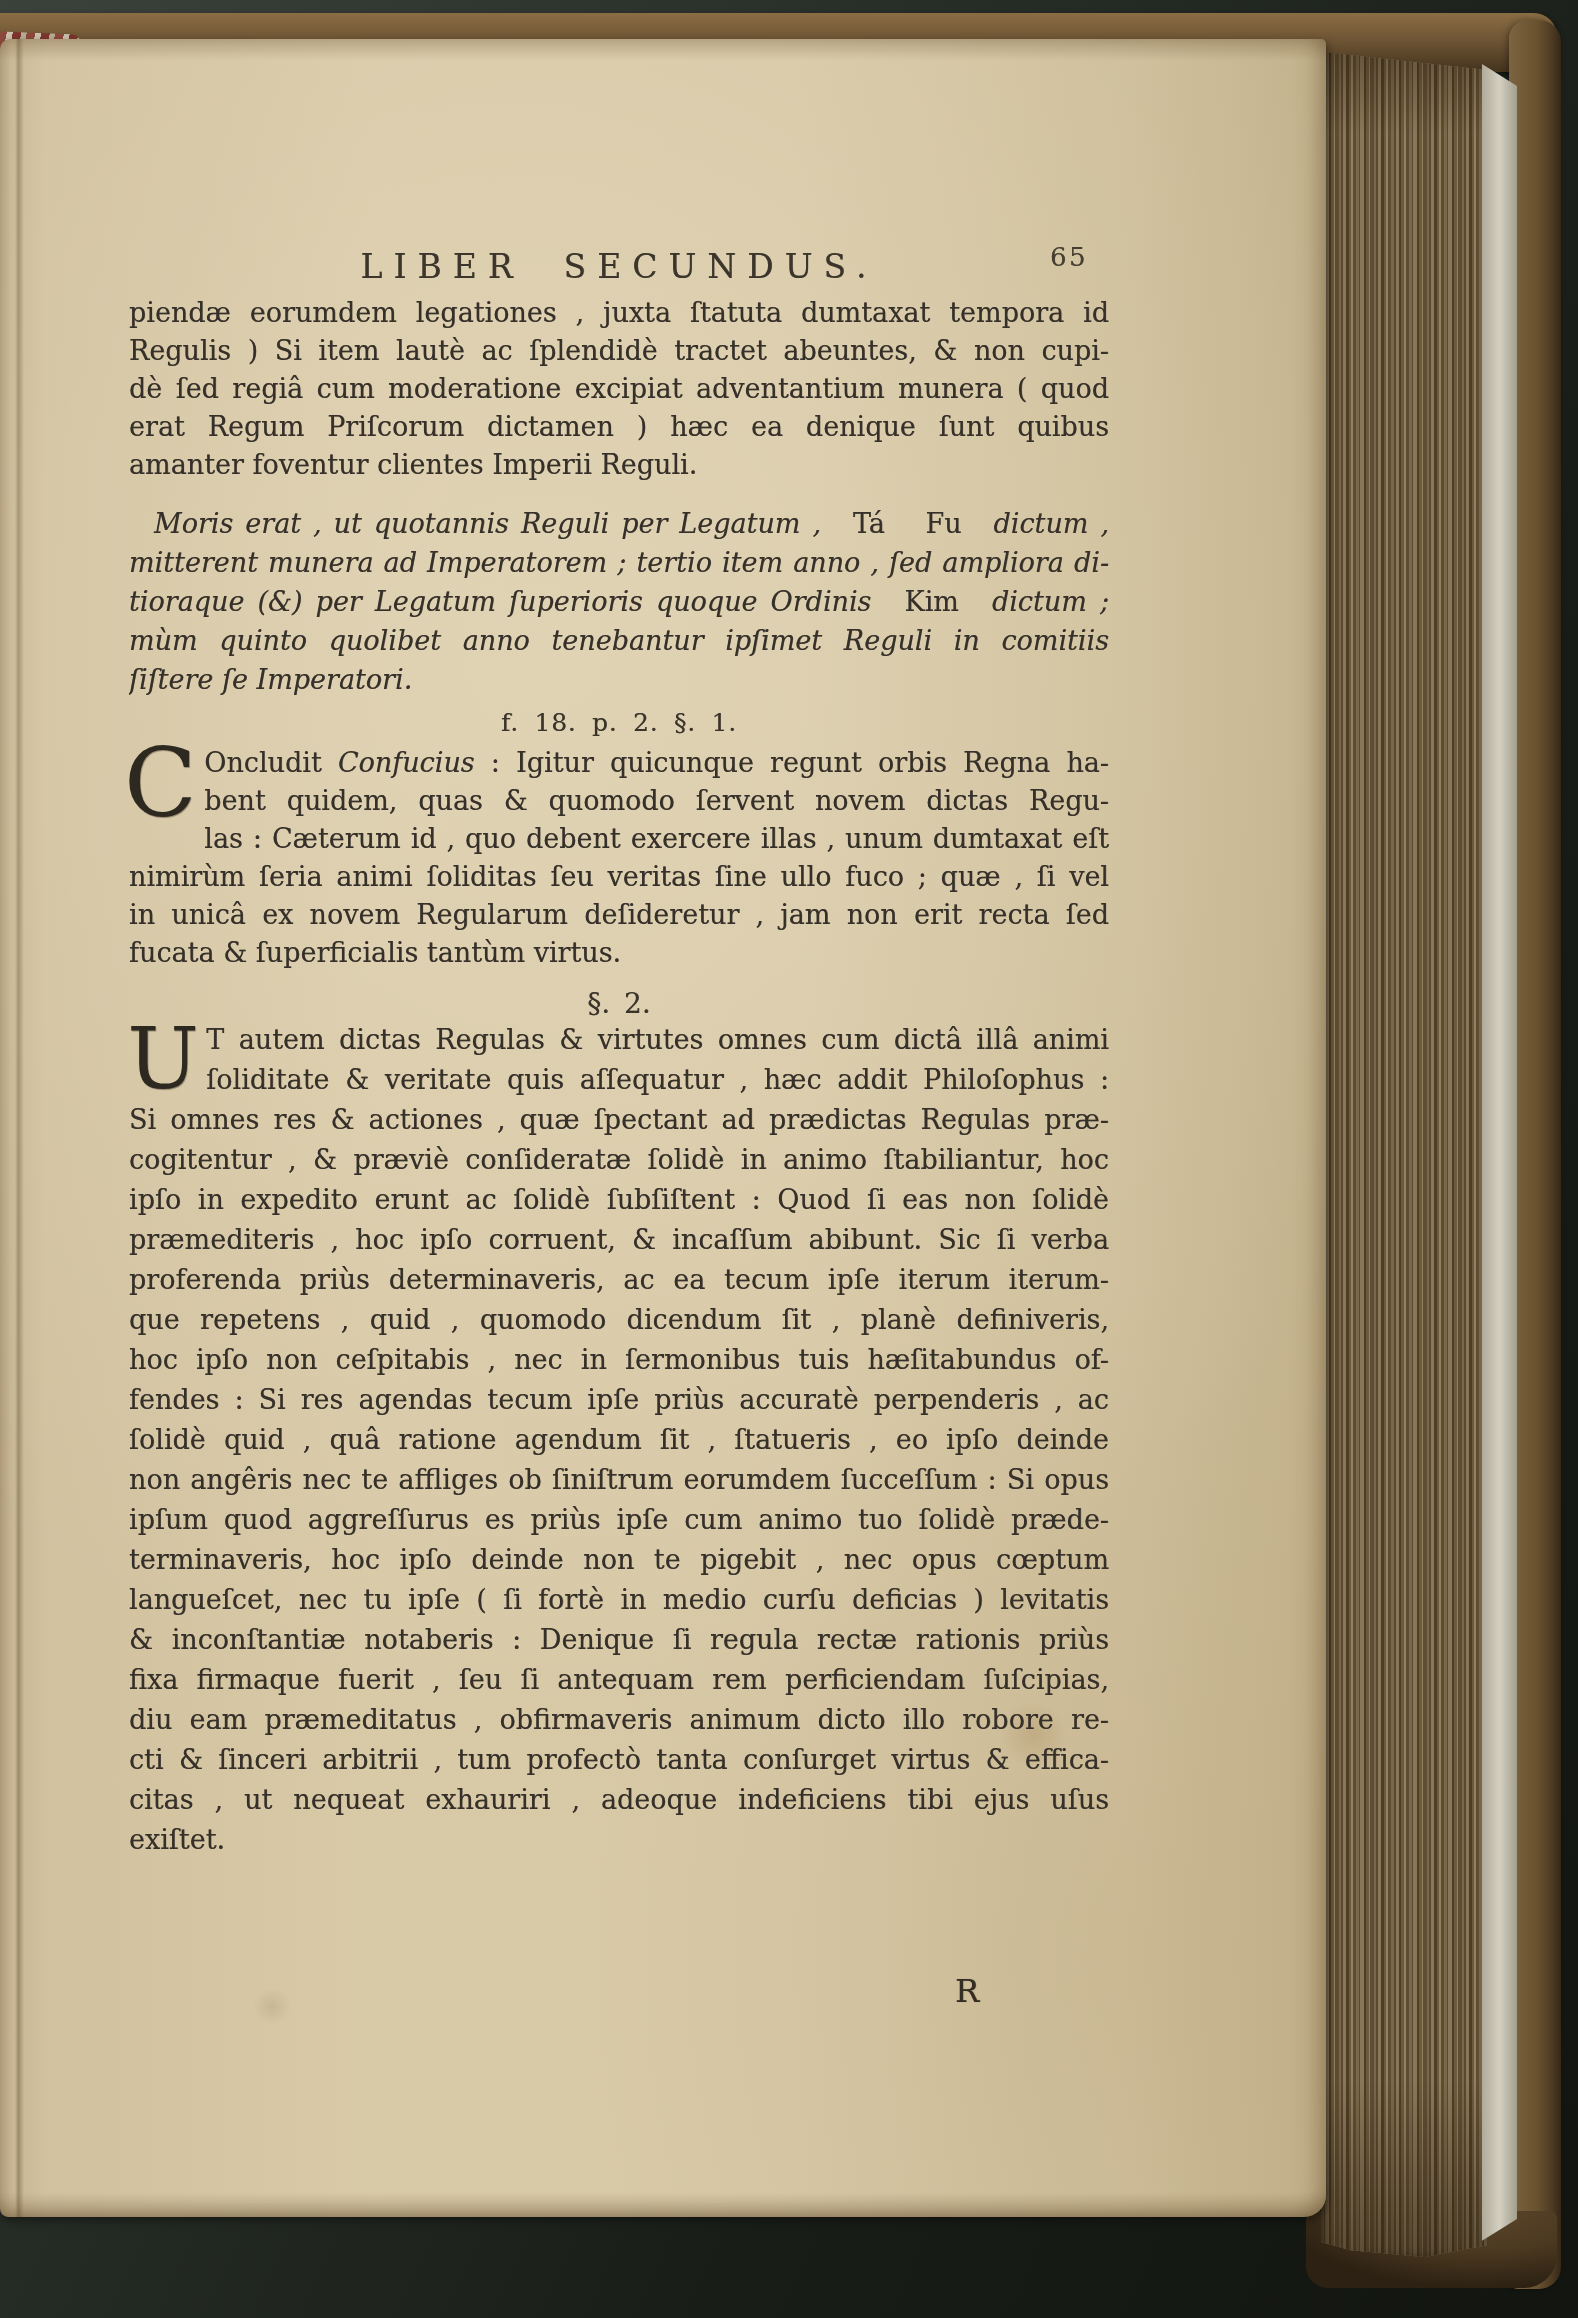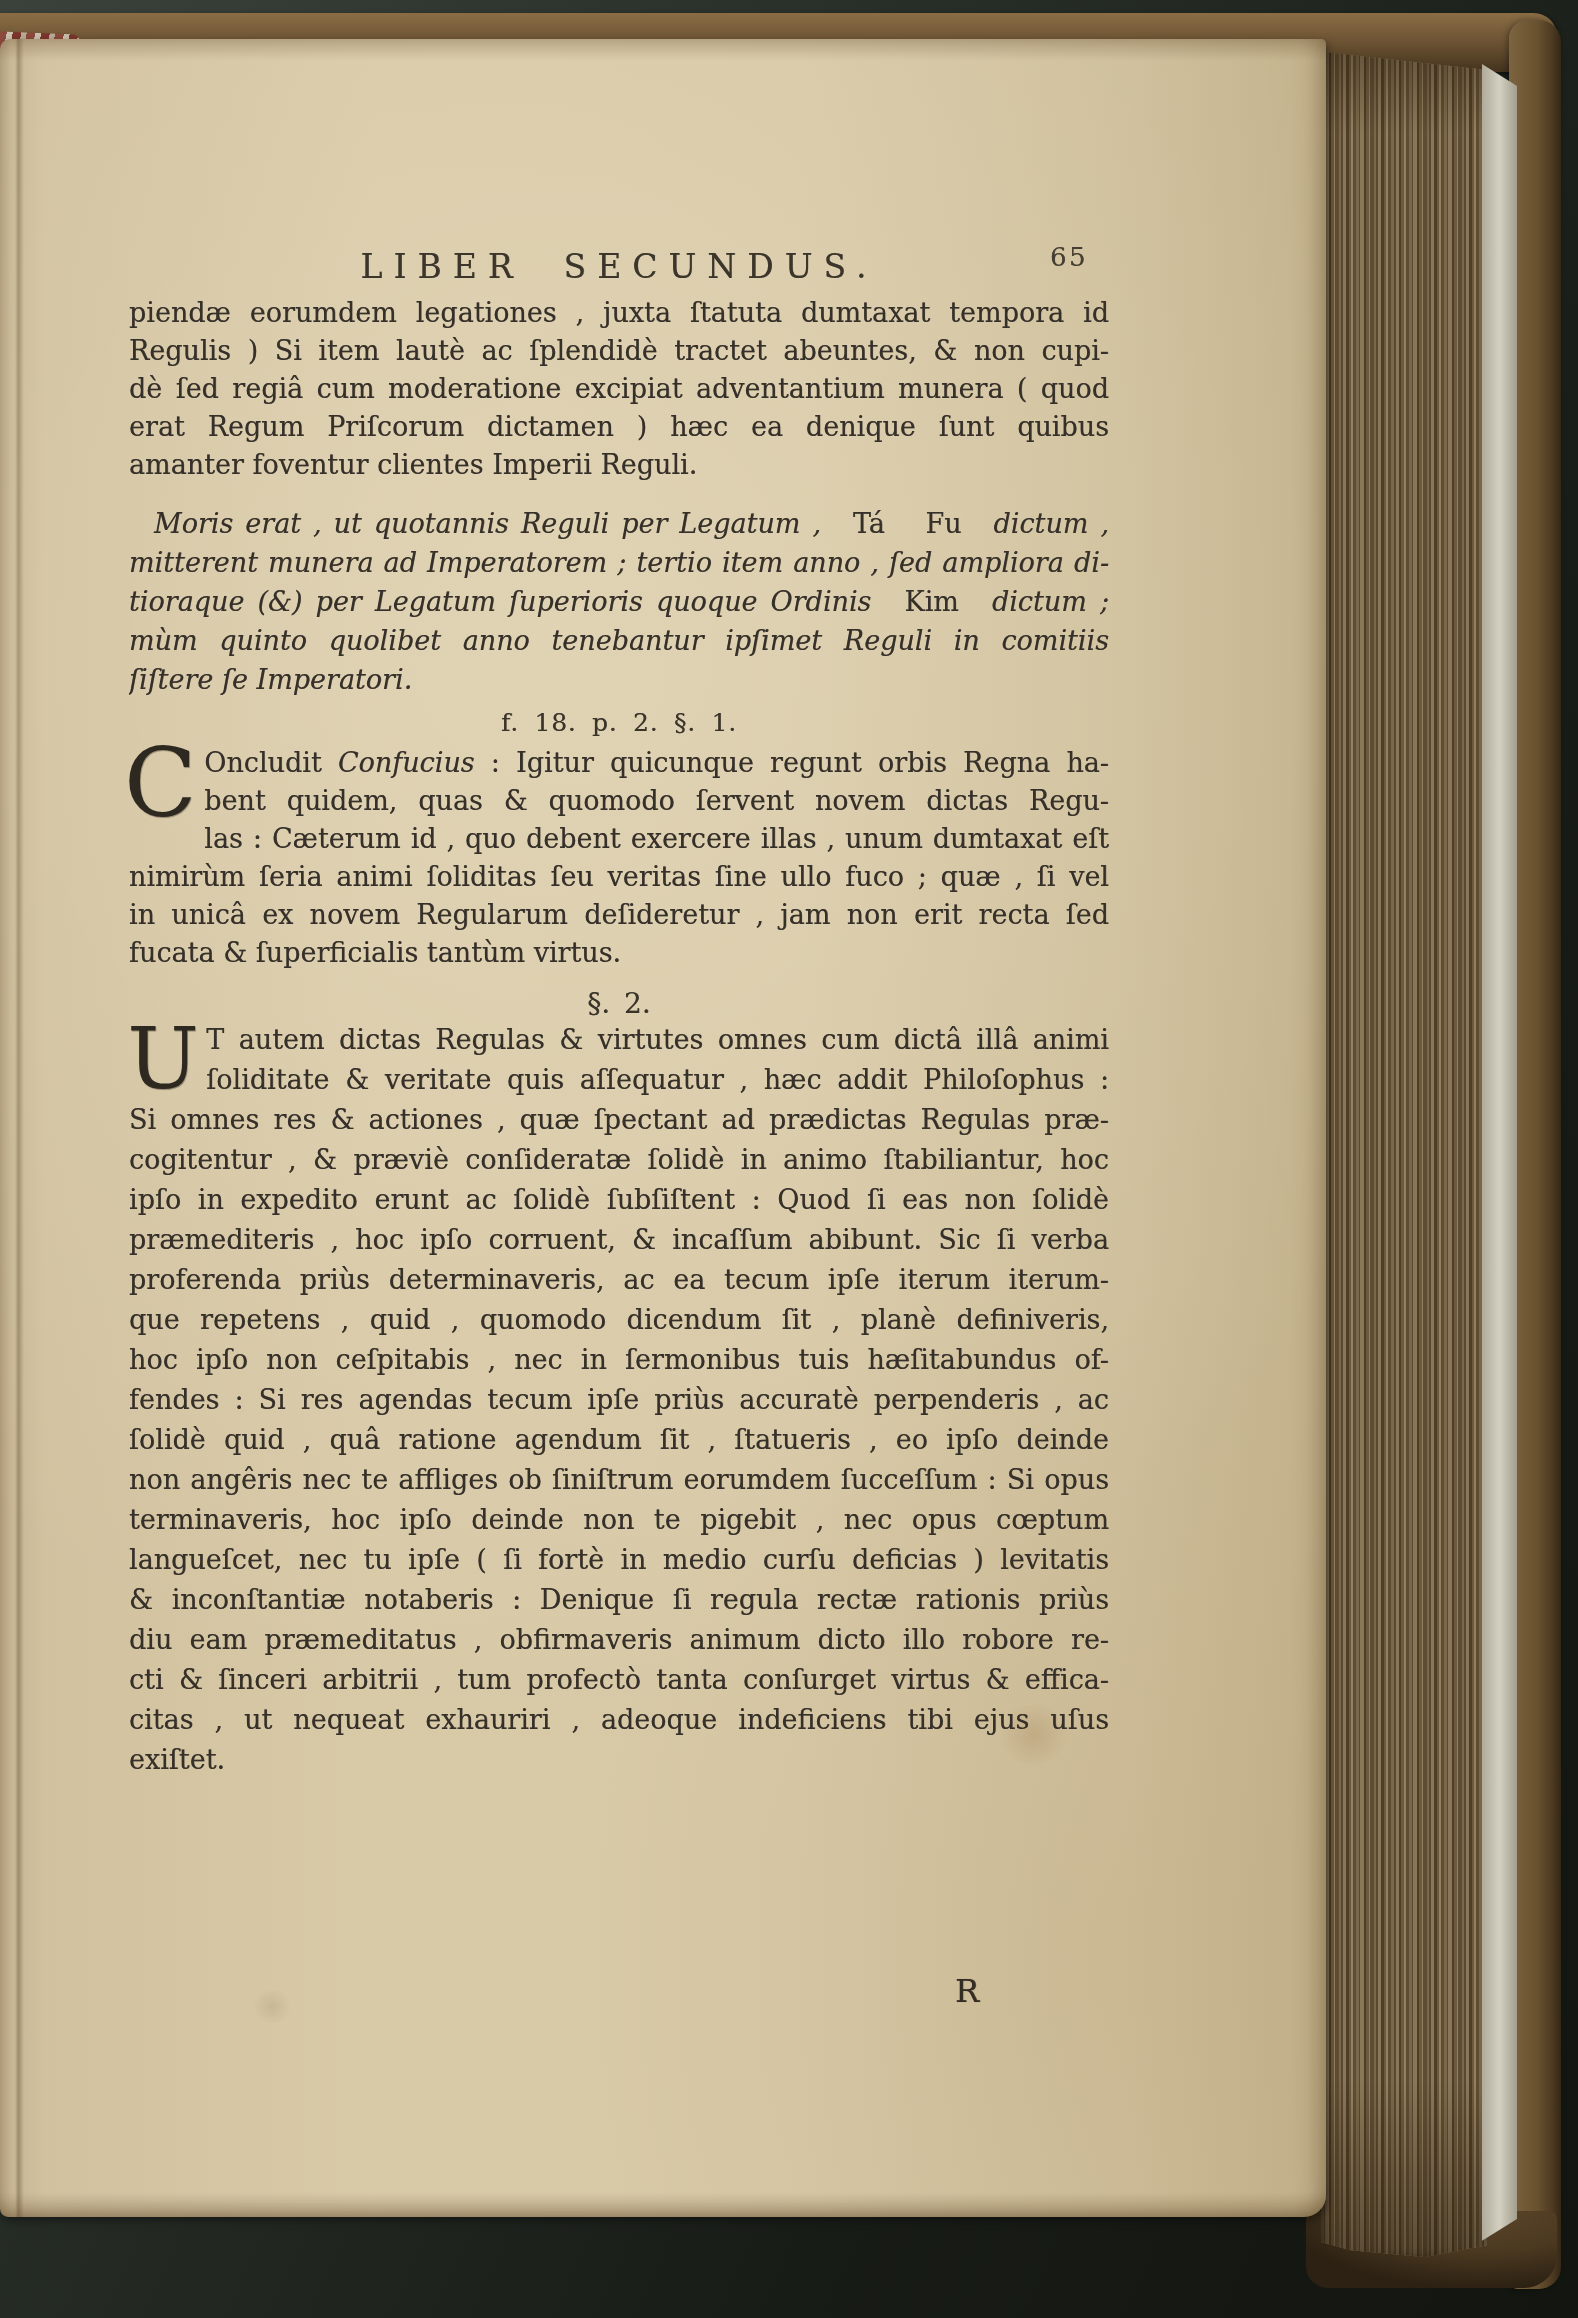--- a/index.html
+++ b/index.html
@@ -192,23 +192,25 @@
         <div class="jline">Si omnes res &amp; actiones , quæ ſpectant ad prædictas Regulas præ-</div>
         <div class="jline">cogitentur , &amp; præviè conſideratæ ſolidè in animo ſtabiliantur, hoc</div>
         <div class="jline">ipſo in expedito erunt ac ſolidè ſubſiſtent : Quod ſi eas non ſolidè</div>
         <div class="jline">præmediteris , hoc ipſo corruent, &amp; incaſſum abibunt. Sic ſi verba</div>
         <div class="jline">proferenda priùs determinaveris, ac ea tecum ipſe iterum iterum-</div>
         <div class="jline">que repetens , quid , quomodo dicendum ſit , planè definiveris,</div>
         <div class="jline">hoc ipſo non ceſpitabis , nec in ſermonibus tuis hæſitabundus of-</div>
         <div class="jline">fendes : Si res agendas tecum ipſe priùs accuratè perpenderis , ac</div>
         <div class="jline">ſolidè quid , quâ ratione agendum ſit , ſtatueris , eo ipſo deinde</div>
         <div class="jline">non angêris nec te affliges ob ſiniſtrum eorumdem ſucceſſum : Si opus</div>
+        <div class="jline">ipſum quod aggreſſurus es priùs ipſe cum animo tuo ſolidè præde-</div>
         <div class="jline">terminaveris, hoc ipſo deinde non te pigebit , nec opus cœptum</div>
         <div class="jline">langueſcet, nec tu ipſe ( ſi fortè in medio curſu deficias ) levitatis</div>
         <div class="jline">&amp; inconſtantiæ notaberis : Denique ſi regula rectæ rationis priùs</div>
+        <div class="jline">fixa firmaque fuerit , ſeu ſi antequam rem perficiendam ſuſcipias,</div>
         <div class="jline">diu eam præmeditatus , obfirmaveris animum dicto illo robore re-</div>
         <div class="jline">cti &amp; ſinceri arbitrii , tum profectò tanta conſurget virtus &amp; effica-</div>
         <div class="jline">citas , ut nequeat exhauriri , adeoque indeficiens tibi ejus uſus</div>
         <div class="jline short">exiſtet.</div>
       </div>
 
     </div>
 
     <div class="signature">R</div>
   </div>

